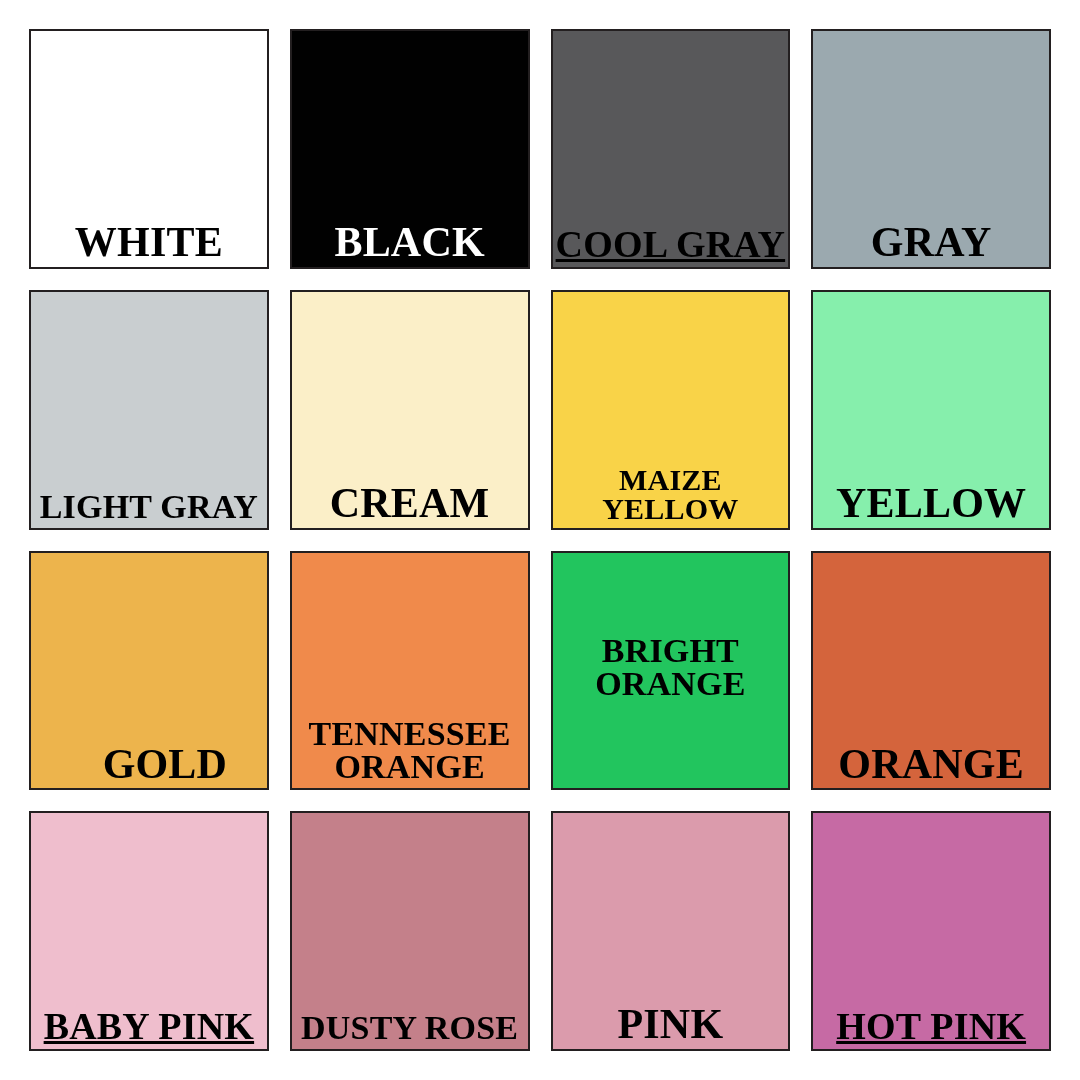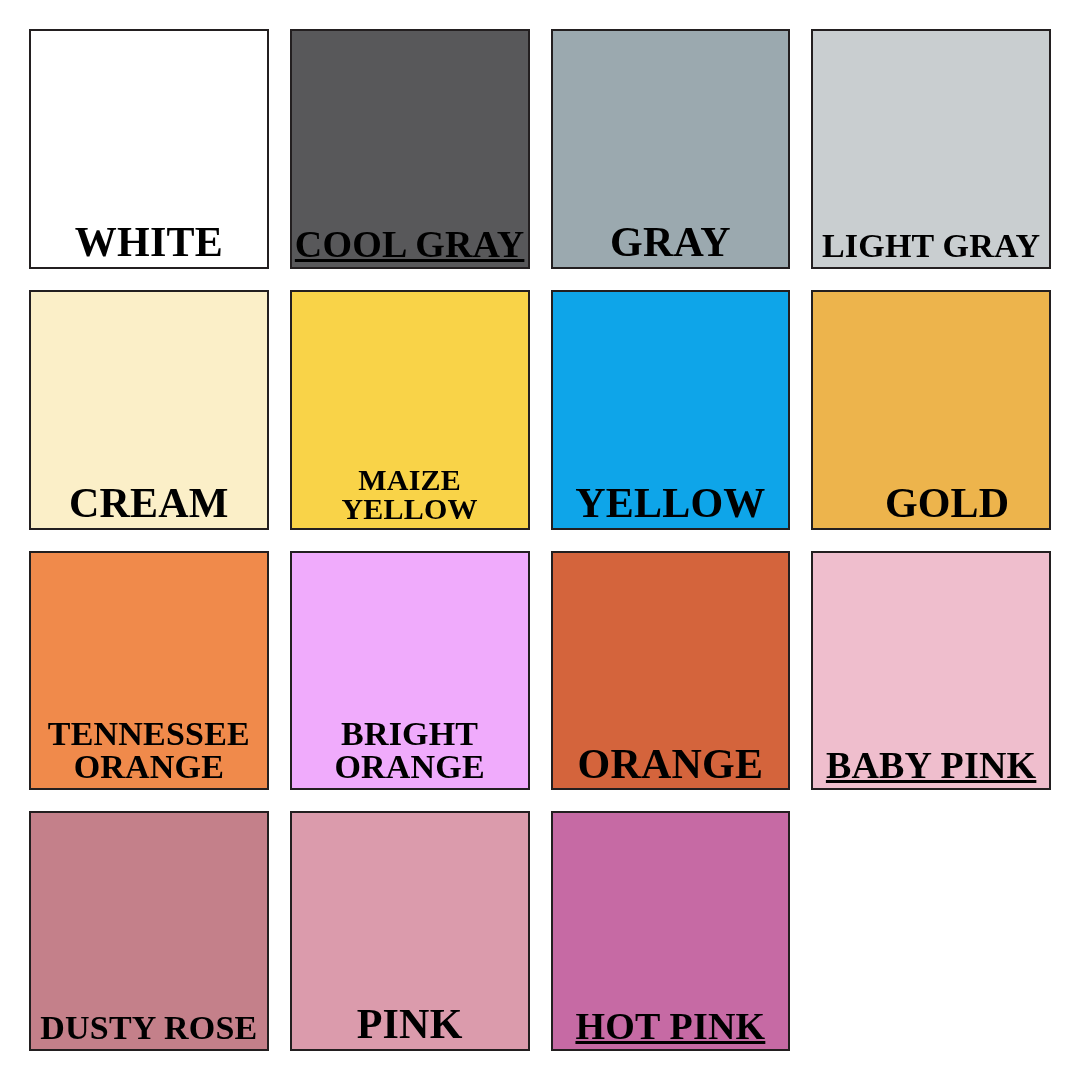--- a/index.html
+++ b/index.html
@@ -59,46 +59,49 @@
   .lbl-md { font-size: 38px; text-decoration: underline; }
   .lbl-lg { font-size: 42px; }
 </style>
 </head>
 <body>
 
 <div id="palette-grid">
     <div class="swatch" style="background-color: rgb(255, 255, 255); border-color: rgb(35, 31, 32);">
       <span class="swatch-label lbl-lg" style="color: rgb(0, 0, 0);">WHITE</span>
     </div>
+    <div class="swatch" style="background-color: rgb(1, 1, 1); border-color: rgb(35, 31, 32);">
+      <span class="swatch-label lbl-lg" style="color: rgb(255, 255, 255);">BLACK</span>
+    </div>
     <div class="swatch" style="background-color: rgb(88, 88, 90); border-color: rgb(35, 31, 32);">
       <span class="swatch-label lbl-md" style="color: rgb(0, 0, 0);">COOL GRAY</span>
     </div>
     <div class="swatch" style="background-color: rgb(155, 169, 175); border-color: rgb(35, 31, 32);">
       <span class="swatch-label lbl-lg" style="color: #000000;">GRAY</span>
     </div>
     <div class="swatch" style="background-color: rgb(201, 206, 208); border-color: rgb(35, 31, 32);">
       <span class="swatch-label lbl-sm" style="color: rgb(0, 0, 0);">LIGHT GRAY</span>
     </div>
     <div class="swatch" style="background-color: rgb(251, 239, 200); border-color: rgb(35, 31, 32);">
       <span class="swatch-label lbl-lg" style="color: rgb(0, 0, 0);">CREAM</span>
     </div>
     <div class="swatch" style="background-color: rgb(249, 211, 72); border-color: rgb(35, 31, 32);">
       <span class="swatch-label lbl-xs" style="color: rgb(0, 0, 0);">MAIZE YELLOW</span>
     </div>
-    <div class="swatch" style="background-color: #0ea5e9; border-color: rgb(35, 31, 32);">
+    <div class="swatch" style="background-color: #86efac; border-color: rgb(35, 31, 32);">
       <span class="swatch-label lbl-lg" style="color: rgb(0, 0, 0);">YELLOW</span>
     </div>
     <div class="swatch" style="background-color: rgb(237, 180, 76); border-color: rgb(35, 31, 32);">
       <span class="swatch-label lbl-lg" style="color: rgb(0, 0, 0); margin-left: 32px;">GOLD</span>
     </div>
     <div class="swatch" style="background-color: rgb(240, 138, 75); border-color: rgb(35, 31, 32);">
       <span class="swatch-label lbl-sm" style="color: rgb(0, 0, 0); margin-top: 44px;">TENNESSEE
 ORANGE</span>
     </div>
-    <div class="swatch" style="background-color: #f0abfc; border-color: rgb(35, 31, 32);">
+    <div class="swatch" style="background-color: #22c55e; border-color: rgb(35, 31, 32); align-items: center;">
       <span class="swatch-label lbl-sm" style="color: rgb(0, 0, 0);">BRIGHT
 ORANGE</span>
     </div>
     <div class="swatch" style="background-color: rgb(212, 100, 60); border-color: rgb(35, 31, 32);">
       <span class="swatch-label lbl-lg" style="color: rgb(0, 0, 0);">ORANGE</span>
     </div>
     <div class="swatch" style="background-color: rgb(239, 190, 205); border-color: rgb(35, 31, 32);">
       <span class="swatch-label lbl-md" style="color: rgb(0, 0, 0);">BABY PINK</span>
     </div>
     <div class="swatch" style="background-color: rgb(196, 128, 138); border-color: rgb(35, 31, 32);">

